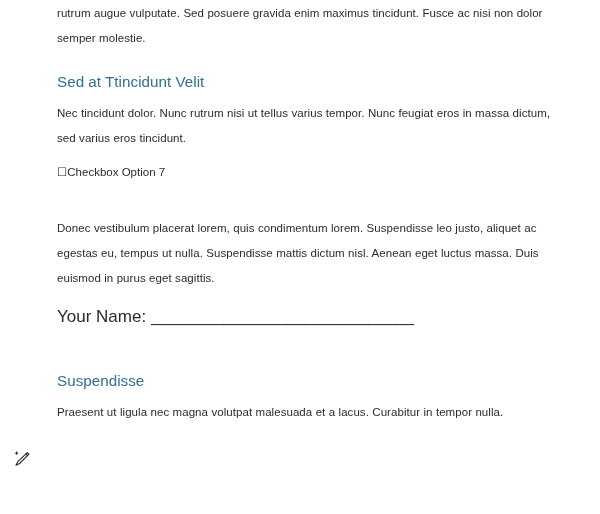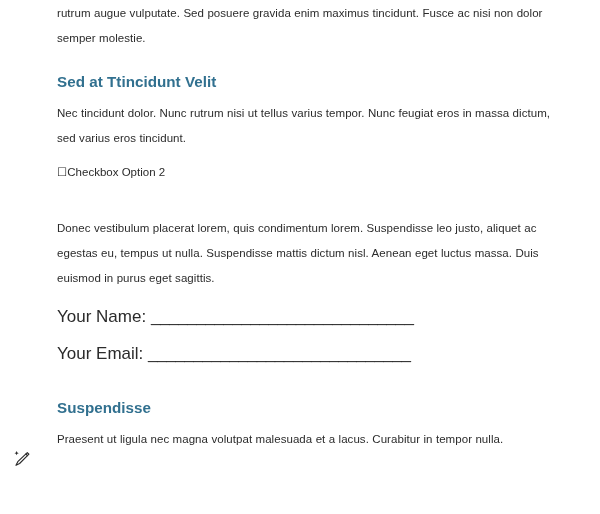--- a/index.html
+++ b/index.html
@@ -43,21 +43,21 @@
   }
 
   .para-lead {
     padding-top: 1px;
   }
 
   .heading {
     color: #31708f;
     font-size: 15.2px;
     line-height: 20px;
-    font-weight: 700;
+    font-weight: 400;
     margin: 0;
     letter-spacing: 0.002em;
   }
 
   .sp-heading-top { height: 21px; }
   .sp-heading-bot { height: 9px; }
 
   
   .opt-list {
     margin: 0;
@@ -116,42 +116,38 @@
     <div class="sp-heading-top"></div>
     <h2 class="heading">Sed at Ttincidunt Velit</h2>
     <div class="sp-heading-bot"></div>
 
     <p class="para">Nec tincidunt dolor. Nunc rutrum nisi ut tellus varius tempor. Nunc feugiat eros in massa dictum, sed varius eros tincidunt.</p>
 
     <div class="sp-8"></div>
 
     <ul class="opt-list">
       <li class="opt-row">
-        <span class="glyph-box">☐</span><span class="opt-label">Checkbox Option 2</span>
+        <span class="glyph-box">☐</span><span class="opt-label">Checkbox Option 7</span>
       </li>
     </ul>
 
     <div class="sp-heading-top"></div>
     <div class="sp-heading-bot"></div>
 
     <p class="para">Donec vestibulum placerat lorem, quis condimentum lorem. Suspendisse leo justo, aliquet ac egestas eu, tempus ut nulla. Suspendisse mattis dictum nisl. Aenean eget luctus massa. Duis euismod in purus eget sagittis.</p>
 
     <div class="sp-12"></div>
 
     <div class="field-row">
       <span>Your Name:</span>
       <span class="blank">_____________________________</span>
     </div>
 
     <div class="sp-10"></div>
 
-    <div class="field-row">
-      <span>Your Email:</span>
-      <span class="blank">_____________________________</span>
-    </div>
 
     <div class="sp-10"></div>
 
 
     <div class="sp-heading-top"></div>
     <h2 class="heading">Suspendisse</h2>
     <div class="sp-heading-bot"></div>
 
     <p class="para">Praesent ut ligula nec magna volutpat malesuada et a lacus. Curabitur in tempor nulla.</p>
 

